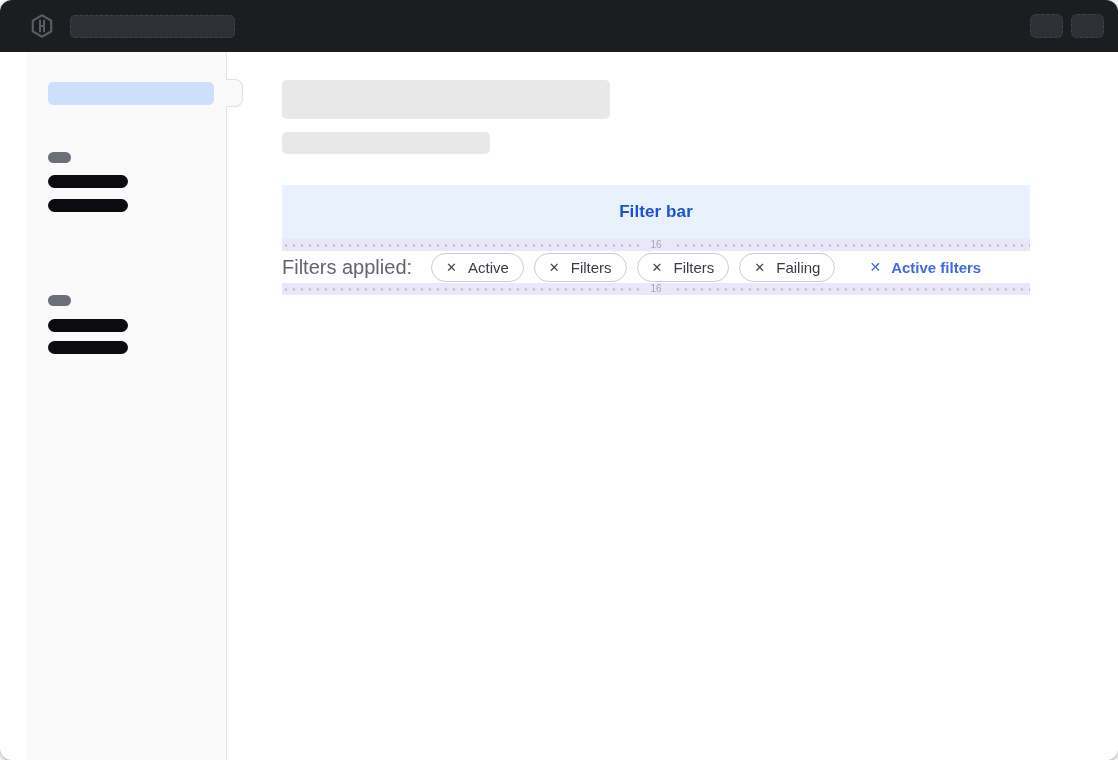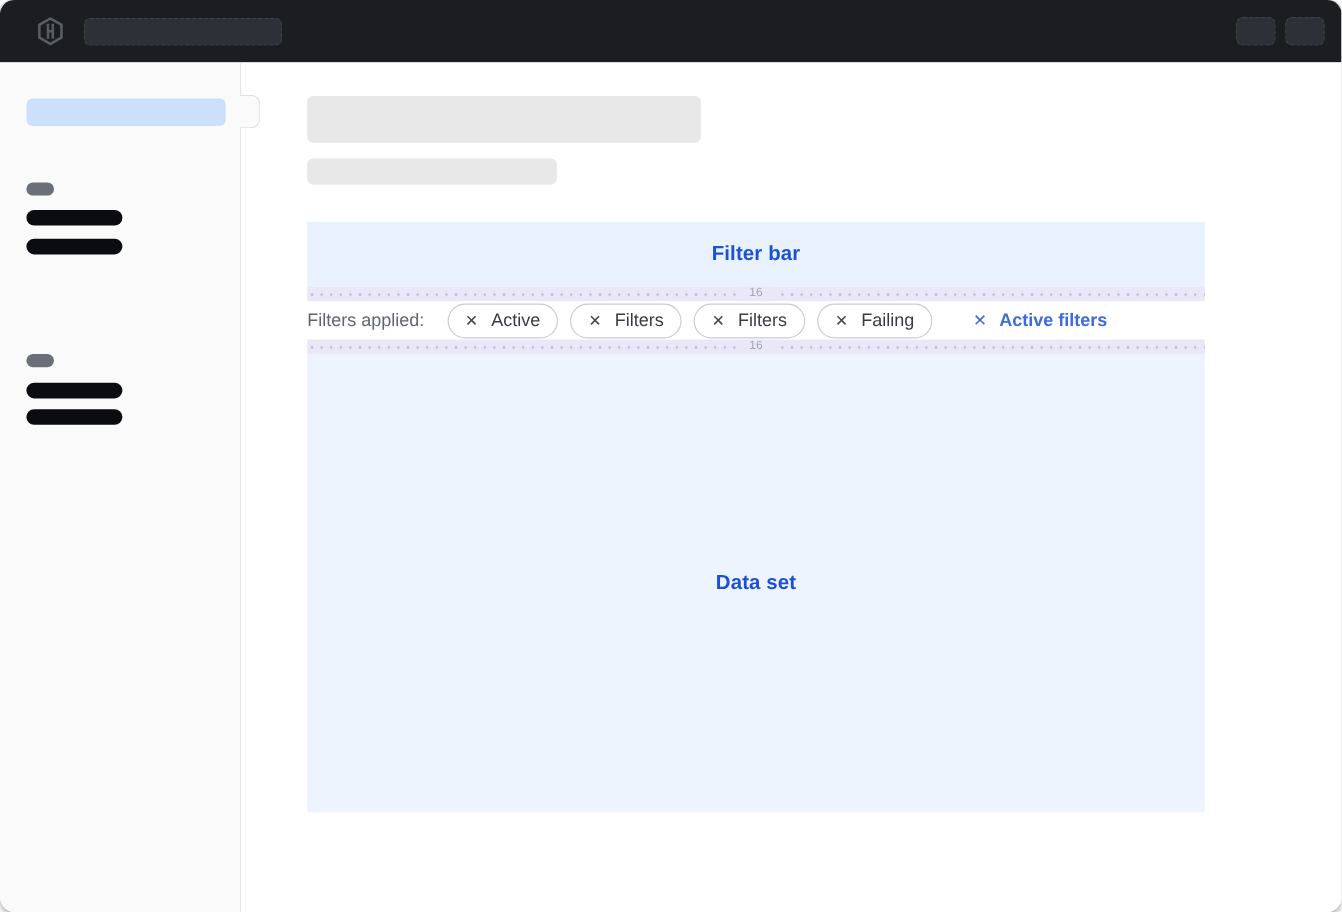--- a/index.html
+++ b/index.html
@@ -18,21 +18,21 @@
   .topbar-search {
     margin-left:15px; width:165px; height:23px; background:#2d3137;
     border:1px dashed rgba(255,255,255,.09); border-radius:5px;
   }
   .topbar-spacer { flex:1; }
   .topbar-btn {
     width:33px; height:24px; background:#2d3137; border-radius:6px;
     border:1px dashed rgba(255,255,255,.09); margin-left:8px;
   }
   
-  .bodyrow { display:flex; height:708px; }
+  .bodyrow { display:flex; height:708px;padding-left:26px; }
   .sidebar {
     width:201px; min-width:201px; background:#fafafa;
     border-right:1px solid #e3e5e8; position:relative;
   }
   .nav-selected {
     position:absolute; left:22px; top:30px; width:166px; height:23px;
     background:#cce0fb; border-radius:5px;
   }
   .flap {
     position:absolute; right:-17px; top:27px; width:17px; height:28px;
@@ -60,21 +60,21 @@
   .spacer {
     height:12px; background-color:#eae8f8; position:relative;
     display:flex; align-items:center; justify-content:center;
     background-image:radial-gradient(circle, #b7bac6 1px, rgba(0,0,0,0) 1.3px);
     background-size:8px 3px; background-repeat:repeat-x; background-position:0 center;
   }
   .spacer .num {
     font-size:10px; color:#a3a6b4; background:#eae8f8; padding:0 9px; line-height:12px;
   }
   .filters-row { height:32px; display:flex; align-items:center; gap:10px; }
-  .filters-label { color:#61656e; font-size:15px; margin-right:9px; white-space:nowrap; }
+  .filters-label { color:#61656e; font-size:20px; margin-right:9px; white-space:nowrap; }
   .pill {
     display:inline-flex; align-items:center; height:29px; background:#ffffff;
     border:1px solid #c9ccd6; border-radius:15px; padding:0 14px;
     font-size:15px; color:#393c44; cursor:pointer; white-space:nowrap;
   }
   .pill .x { margin-right:11px; font-size:13px; color:#43464e; line-height:1; }
   .clear-filters {
     display:inline-flex; align-items:center; margin-left:24px;
     color:#3e6be1; font-weight:600; font-size:15px; cursor:pointer; white-space:nowrap;
   }
@@ -158,20 +158,17 @@
           <span class="clear-filters">
             <span class="x">✕</span>
             <span>Active filters</span>
           </span>
         </div>
 
         <div class="spacer">
           <span class="num">16</span>
         </div>
 
-        <div class="region-dataset">
-          <span class="region-label">Data set</span>
-        </div>
 
       </div>
     </div>
   </div>
 </div>
 
 </body></html>

